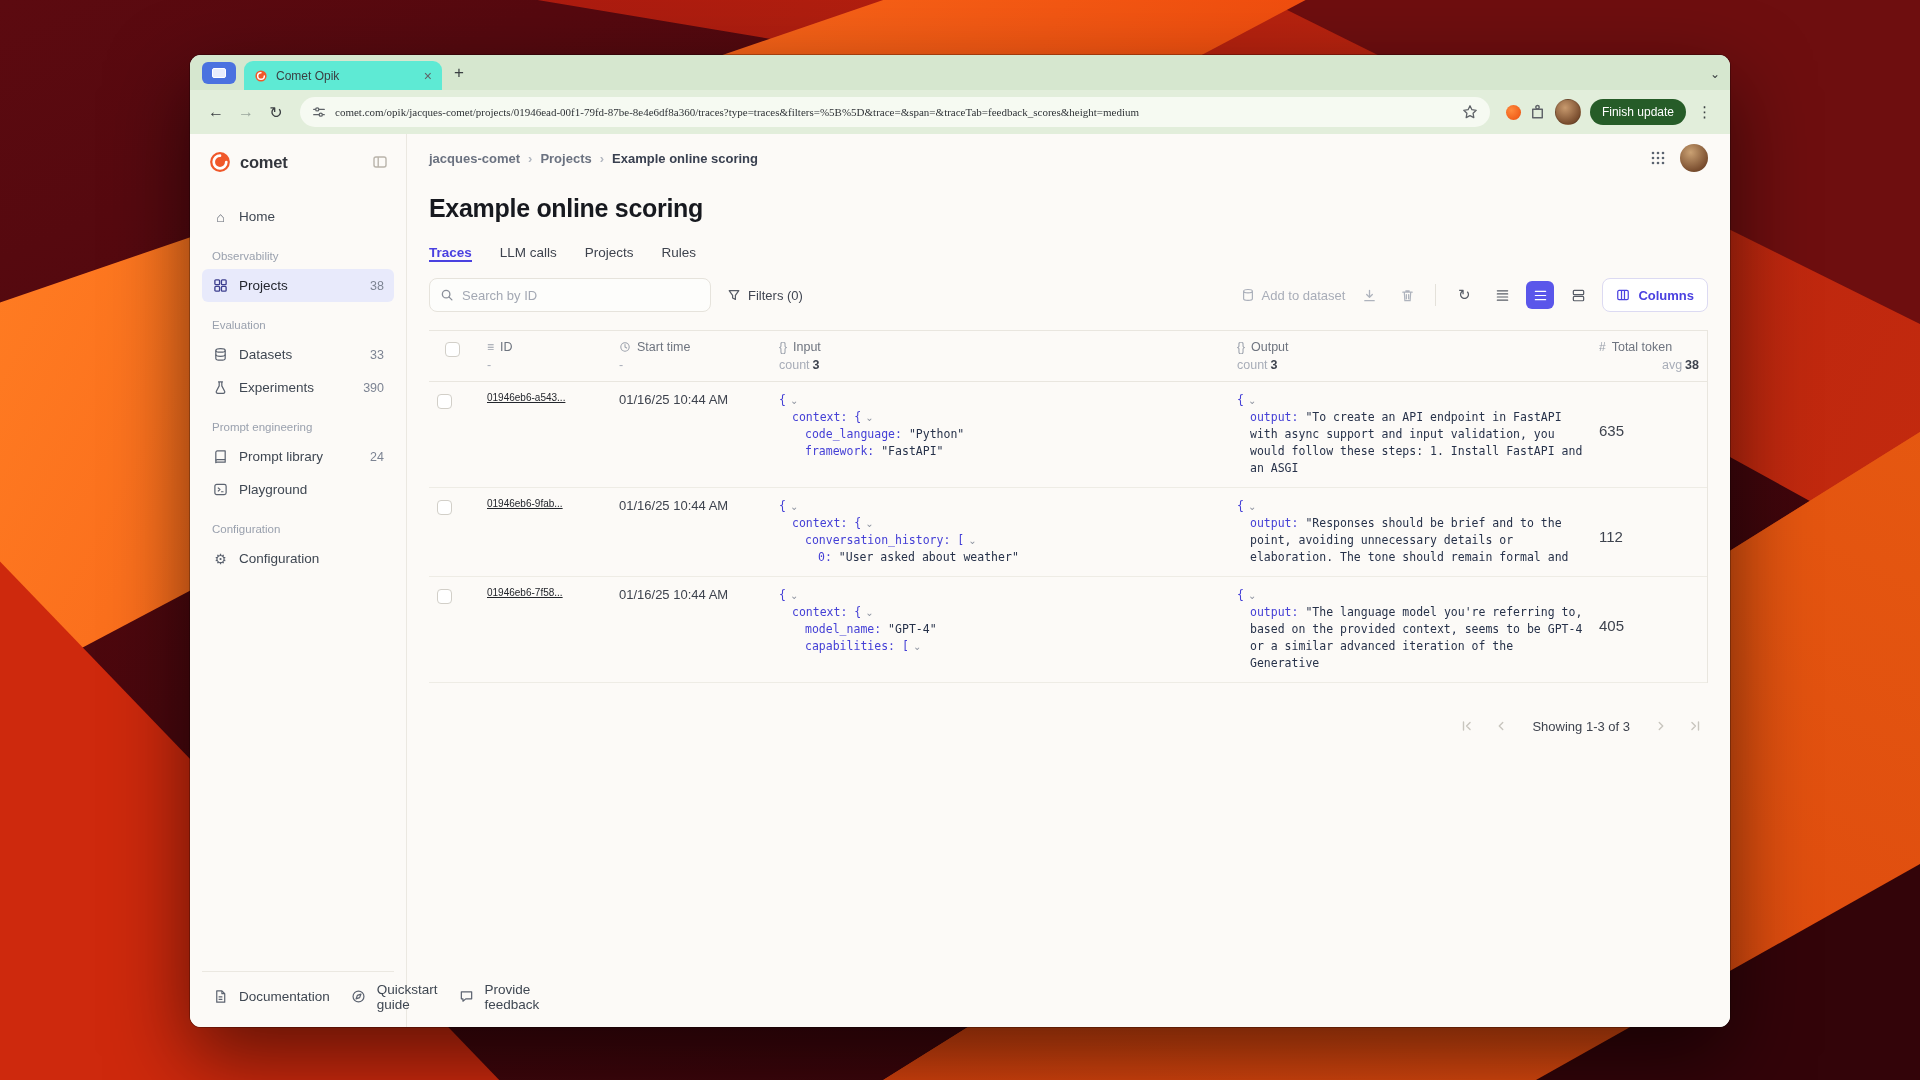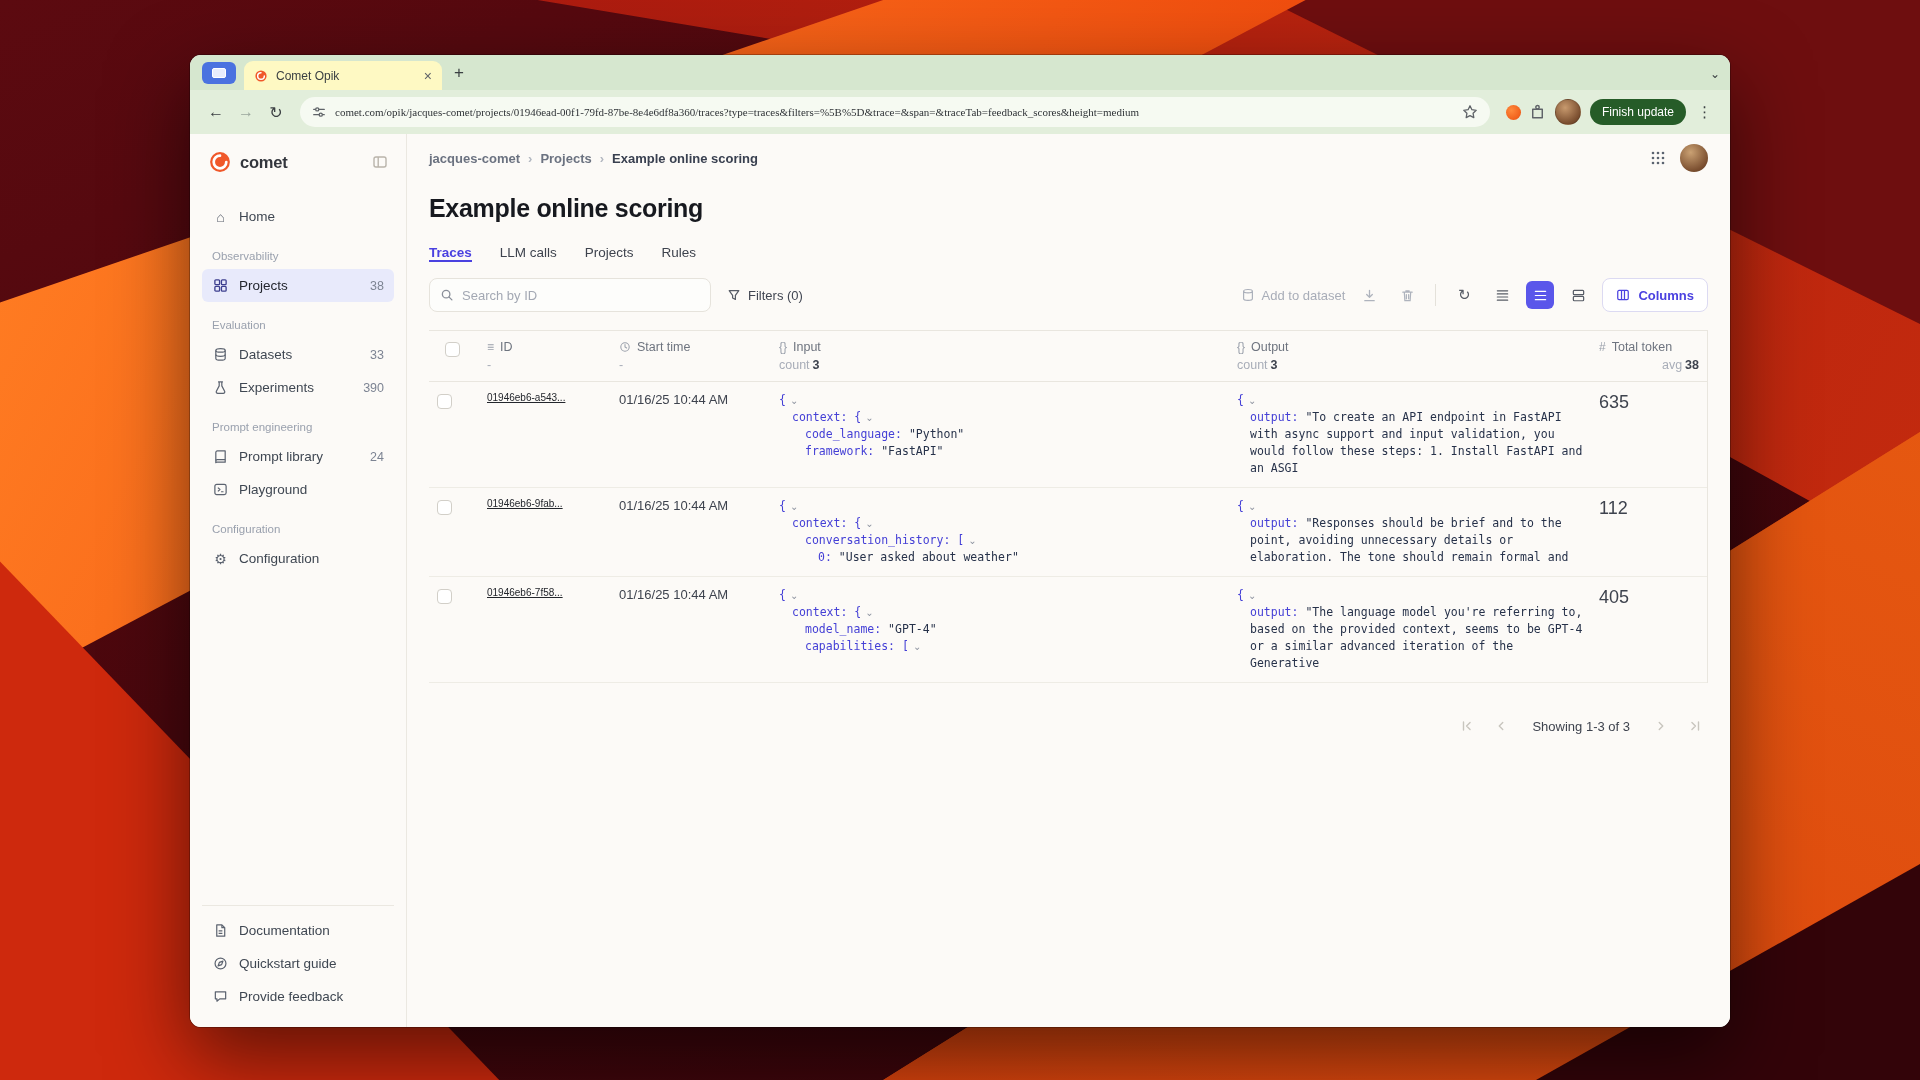--- a/index.html
+++ b/index.html
@@ -14,21 +14,21 @@
   .sh-left    { clip-path:polygon(0 100%,0 52%,26% 100%); background:#ce290d; }
   .sh-br      { clip-path:polygon(46% 100%,100% 40%,100% 100%); background:linear-gradient(205deg,#f2691395,#d43b0c); background-color:#e05310; }
   .sh-brc     { clip-path:polygon(80% 100%,100% 80%,100% 100%); background:#330409; }
 
   
   .window { position:absolute; left:190px; top:55px; width:1540px; height:972px; border-radius:11px; overflow:hidden; box-shadow:0 30px 80px rgba(0,0,0,.55), 0 0 0 1px rgba(0,0,0,.25); background:#fcfaf7; display:flex; flex-direction:column; }
 
   .tabstrip { height:35px; background:#d6e7cf; display:flex; align-items:flex-end; padding:0 10px; flex:none; }
   .tab-chip { width:34px; height:22px; border-radius:6px; background:#4a72e0; margin:0 8px 6px 2px; display:flex; align-items:center; justify-content:center; }
   .tab-chip-glyph { width:14px; height:10px; border-radius:2px; background:#e8edfd; border:1px solid #ffffff; }
-  .btab { width:198px; height:29px; background:#fef9c3; border-radius:9px 9px 0 0; display:flex; align-items:center; gap:8px; padding:0 10px; }
+  .btab { width:198px; height:29px; background:#5eead4; border-radius:9px 9px 0 0; display:flex; align-items:center; gap:8px; padding:0 10px; }
   .favicon { width:14px; height:14px; flex:none; }
   .btab-title { flex:1; font-size:12px; color:#3b4043; white-space:nowrap; overflow:hidden; }
   .tab-close { font-size:14px; color:#5f6368; line-height:1; cursor:default; }
   .newtab-btn { font-size:17px; color:#3b4043; margin:0 0 9px 12px; line-height:1; }
   .strip-right { margin-left:auto; margin-bottom:9px; color:#3b4043; font-size:12px; }
 
   .toolbar { height:44px; background:#e2eedb; display:flex; align-items:center; padding:0 12px; gap:2px; flex:none; }
   .navbtn { width:28px; height:28px; border-radius:50%; display:flex; align-items:center; justify-content:center; font-size:16px; color:#3c4043; }
   .navbtn.disabled { color:#9aa79c; }
   .addrbar { flex:1; height:30px; background:#f6faf2; border-radius:15px; display:flex; align-items:center; gap:9px; padding:0 12px; margin:0 8px; min-width:0; }
@@ -46,21 +46,21 @@
   .logo-row { display:flex; align-items:center; gap:8px; padding:4px 6px 2px;text-align:center; }
   .logo-text { font-size:16.5px; font-weight:700; color:#33363d; letter-spacing:-.2px; }
   .collapse-btn { margin-left:auto; color:#b9b4ab; display:flex; }
   .nav { margin-top:24px; display:flex; flex-direction:column; }
   .nav-item { display:flex; align-items:center; gap:10px; height:33px; padding:0 10px; border-radius:6px; font-size:13.5px; color:#3f4752; }
   .nav-item.active { background:#e8eafb; color:#23262e; }
   .nicon { width:17px; display:flex; justify-content:center; color:#5c6370; font-size:14px; flex:none; }
   .nav-item.active .nicon { color:#3d3f8f; }
   .ncount { margin-left:auto; font-size:12.5px; color:#7d8493; }
   .sec-title { margin:17px 10px 7px; font-size:11.5px; color:#9aa1ae; }
-  .side-footer { margin-top:auto; border-top:1px solid #ebe8e1; padding-top:8px; display:flex; flex-direction:column; }
+  .side-footer { margin-top:auto; border-top:1px solid #ebe8e1; padding-top:8px; display:flex; flex-direction:row; }
 
   .main { flex:1; min-width:0; padding:0 22px; display:flex; flex-direction:column; }
   .crumbrow { height:48px; flex:none; display:flex; align-items:center; gap:8px; font-size:13px; color:#6b7280;font-weight:bold; }
   .crumb { white-space:nowrap; }
   .crumb.last { color:#394050; }
   .crumb-sep { color:#b2b7c0; }
   .crumb-right { margin-left:auto; display:flex; align-items:center; gap:14px; }
   .avatar-main { width:28px; height:28px; border-radius:50%; background:radial-gradient(circle at 38% 30%, #caa173, #7b4f30 70%, #573620); }
 
   .page-title { margin-top:12px; font-size:25px; font-weight:700; color:#17191f; letter-spacing:-.3px; }
@@ -92,21 +92,21 @@
   .hc-line2 { margin-top:4px; color:#a8adb8; font-size:12.5px; }
   .hc-line2 .aggv { color:#3e434e; font-weight:700; margin-left:3px; }
   .hc-line2.right { text-align:right; }
   .c-check { padding-left:16px; }
   .cb { appearance:none; width:15px; height:15px; border:1.5px solid #d2cfc8; border-radius:4px; background:#fff; margin-top:2px; }
 
   .trow { border-bottom:1px solid #eeece5; padding:10px 0; min-height:88px; align-items:start; }
   .cell { padding:0 8px; min-width:0; }
   .idlink { font-size:10px; color:#23262c; text-decoration:underline; white-space:nowrap; overflow:hidden; text-overflow:ellipsis; display:block; cursor:default; }
   .c-time { font-size:13px; color:#3e434e; white-space:nowrap; }
-  .c-tok { font-size:18px; color:#3e434e; }
+  .c-tok { font-size:15px; color:#3e434e;margin-top:30px; }
 
   .c-json { font-family:"DejaVu Sans Mono", monospace; font-size:11.5px; line-height:17px; color:#27324a; }
   .jline { white-space:nowrap; overflow:hidden; }
   .jk { color:#4540d6; }
   .jv { color:#27324a; }
   .chev { color:#8d93a0; font-size:10px; margin-left:4px; font-family:"DejaVu Sans", sans-serif; }
   .i1 { margin-left:13px; } .i2 { margin-left:26px; } .i3 { margin-left:39px; }
   .jpar { margin-left:13px; max-width:336px; }
 
   .pagination { margin-top:30px; display:flex; justify-content:flex-end; align-items:center; gap:8px; font-size:13px; color:#3e434e; }

